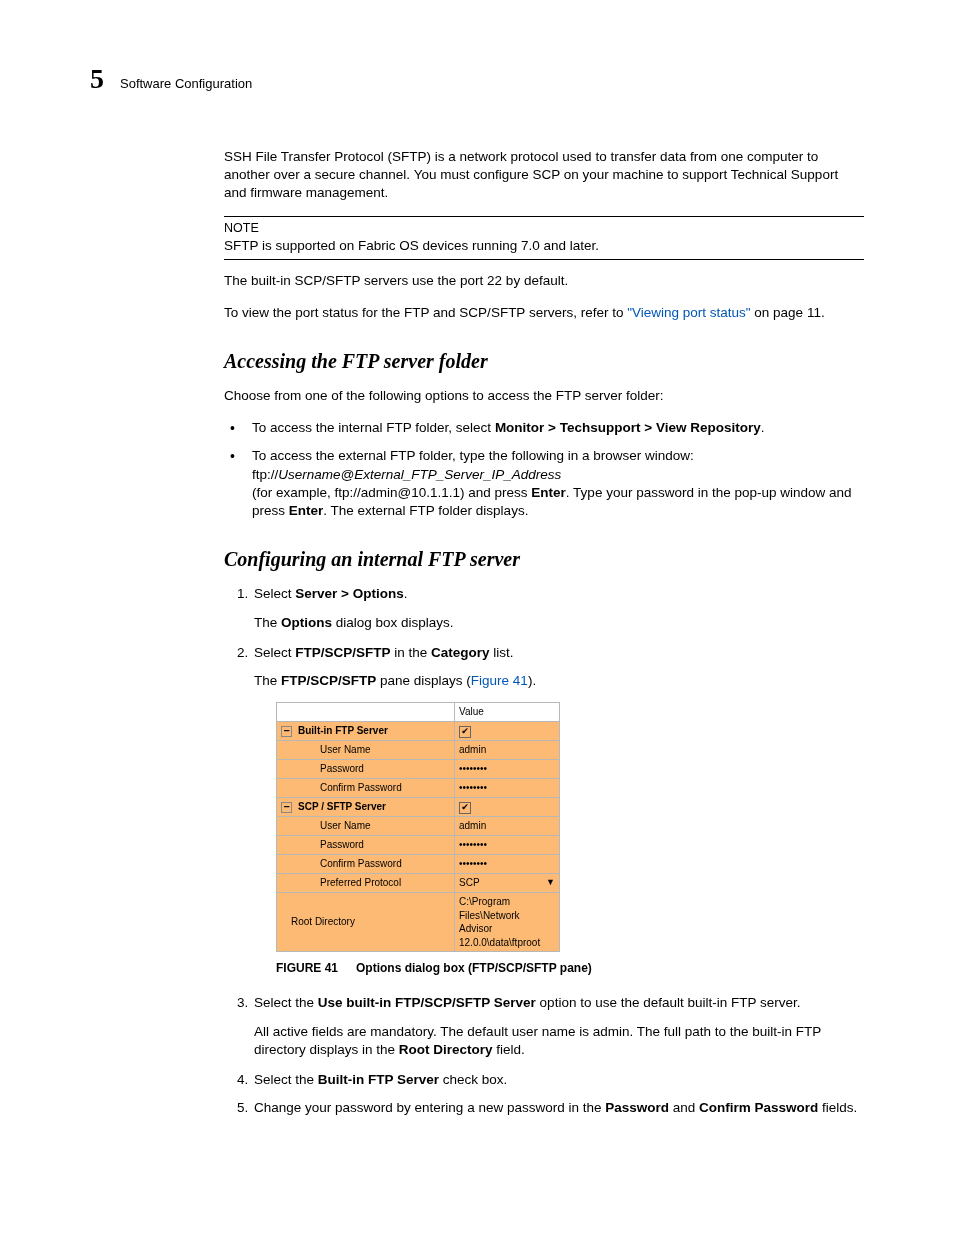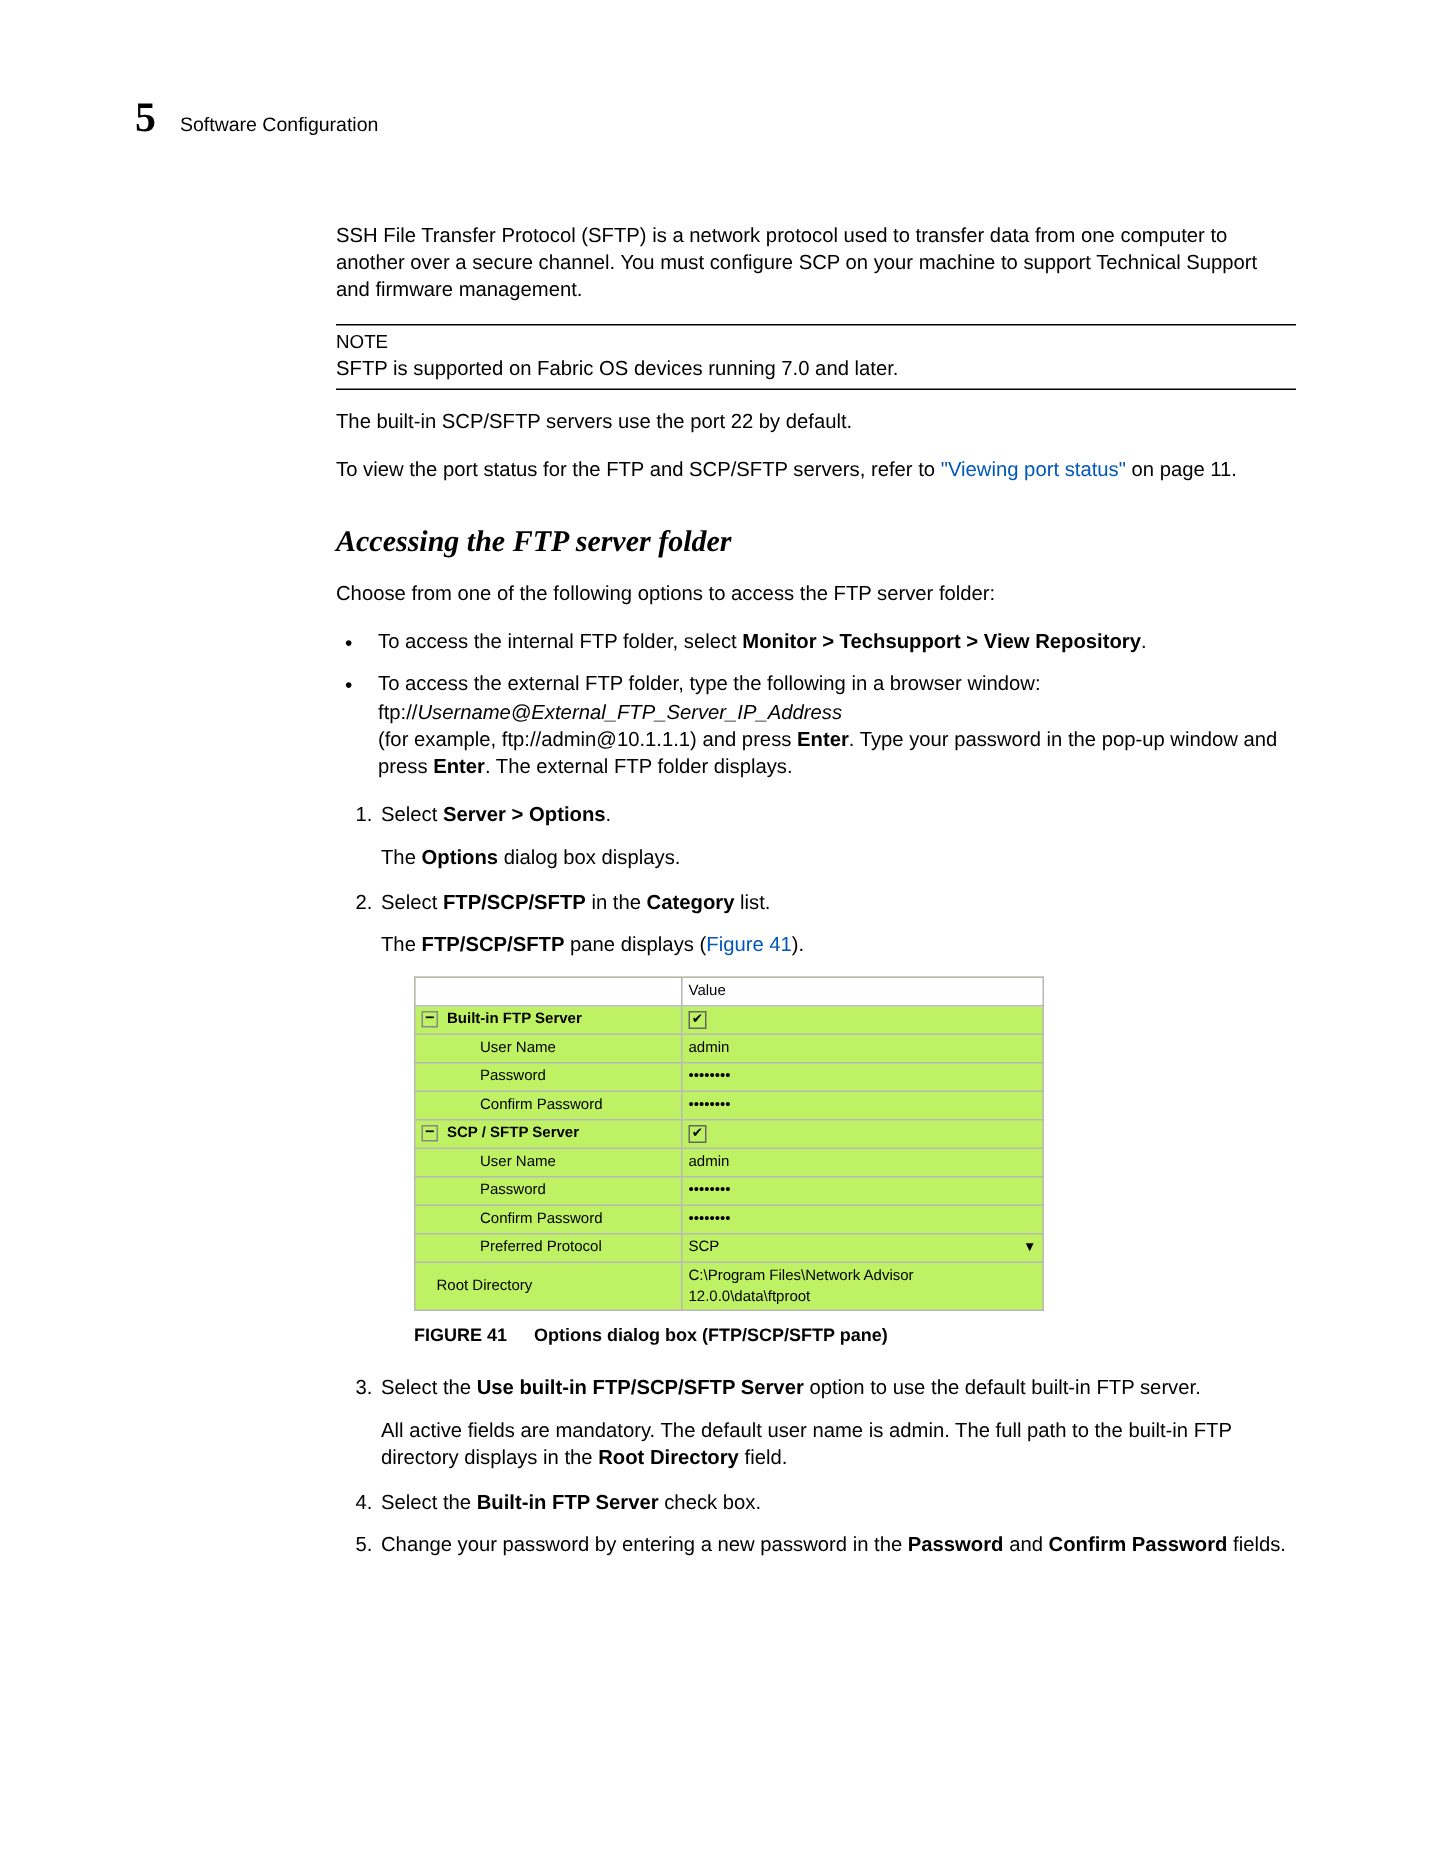--- a/index.html
+++ b/index.html
@@ -47,25 +47,25 @@
   ul.bullets > li::before { content: "•"; position: absolute; left: 6px; top: 0; font-size: 14px; }
   ol.steps { list-style: decimal; padding-left: 28px; margin: 0; }
   ol.steps > li { padding-left: 2px; margin-bottom: 10px; }
   ol.steps > li > p.sub { margin: 10px 0 12px 0; }
   .bold { font-weight: bold; }
   .link { color: #0057b8; }
   .it { font-style: italic; }
   .fig { margin: 8px 0 8px 22px; }
   table.pane {
     border-collapse: collapse;
-    width: 420px;
+    width: 284px;
     font-size: 10px;
     font-family: Tahoma, Arial, sans-serif;
     color: #000;
-    background: #bef264;
+    background: #fdba74;
   }
   table.pane th, table.pane td {
     border: 1px solid #b8b8b8;
     padding: 2px 4px;
     text-align: left;
     vertical-align: middle;
     height: 14px;
   }
   table.pane th { font-weight: normal; background: #fff; }
   table.pane .group td:first-child { font-weight: bold; }
@@ -124,20 +124,21 @@
     <li>
       <span>To access the internal FTP folder, select </span><span class="bold">Monitor &gt; Techsupport &gt; View Repository</span><span>.</span>
     </li>
     <li>
       <span>To access the external FTP folder, type the following in a browser window:</span><br>
       <span>ftp://</span><span class="it">Username@External_FTP_Server_IP_Address</span><br>
       <span>(for example, ftp://admin@10.1.1.1) and press </span><span class="bold">Enter</span><span>. Type your password in the pop-up window and press </span><span class="bold">Enter</span><span>. The external FTP folder displays.</span>
     </li>
   </ul>
 
+  <h2 class="sub">Configuring an internal FTP server</h2>
 
   <ol class="steps">
     <li>
       <span>Select </span><span class="bold">Server &gt; Options</span><span>.</span>
       <p class="sub"><span>The </span><span class="bold">Options</span><span> dialog box displays.</span></p>
     </li>
     <li>
       <span>Select </span><span class="bold">FTP/SCP/SFTP</span><span> in the </span><span class="bold">Category</span><span> list.</span>
       <p class="sub"><span>The </span><span class="bold">FTP/SCP/SFTP</span><span> pane displays (</span><span class="link">Figure 41</span><span>).</span></p>
 

